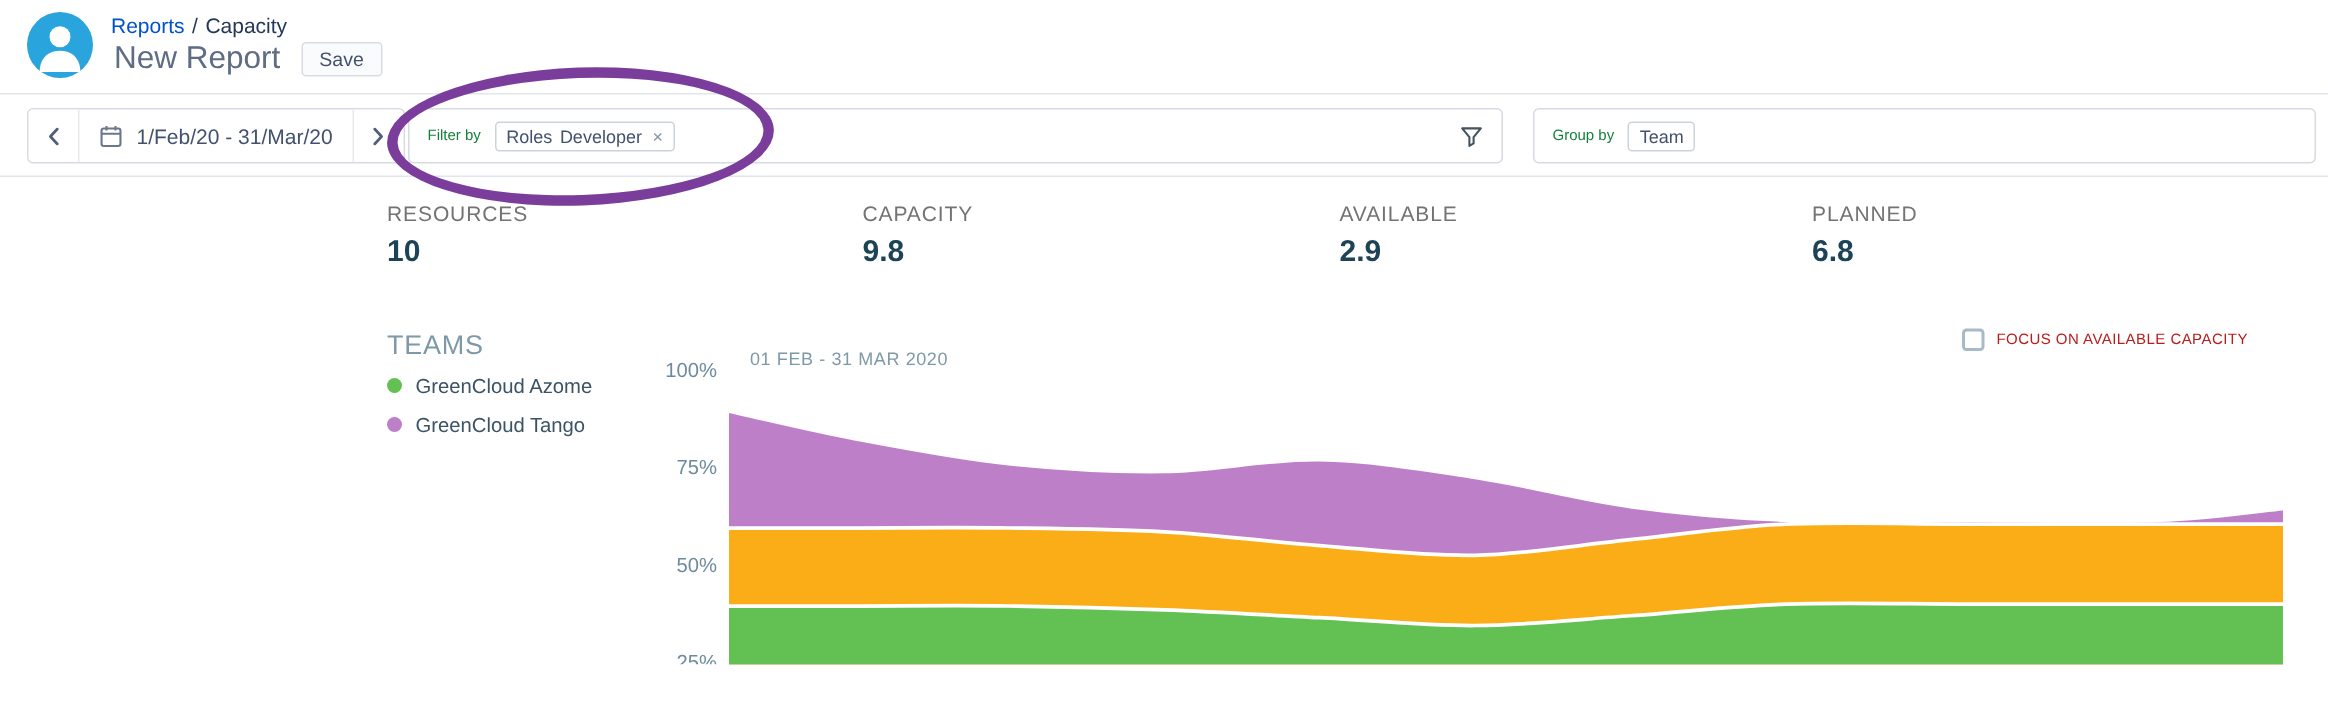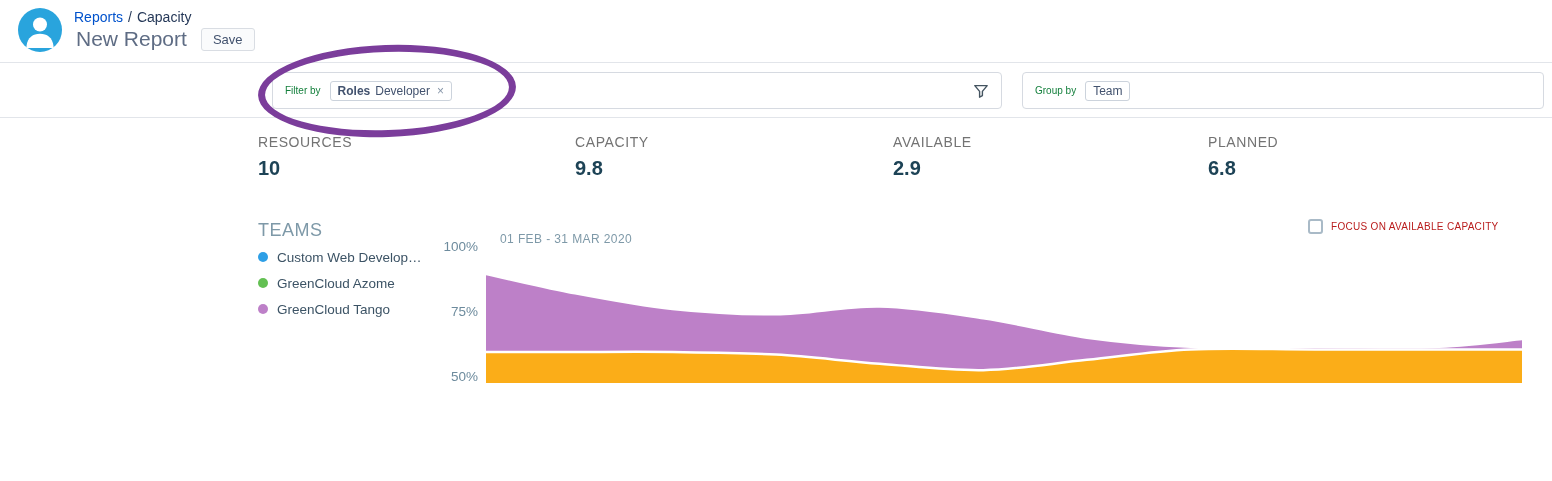--- a/index.html
+++ b/index.html
@@ -1,20 +1,20 @@
 <!DOCTYPE html>
 <html><head>
 <meta charset="utf-8">
 <style>
   * { box-sizing: border-box; }
   html, body { margin: 0; padding: 0; background: #ffffff; }
   .screen {
     position: relative;
     width: 1552px;
-    height: 383px;
+    height: 443px;
     background: #ffffff;
     overflow: hidden;
     font-family: "Liberation Sans", sans-serif;
     color: #172b4d;
   }
 
   
   .avatar {
     position: absolute; left: 18px; top: 8px;
     width: 44px; height: 44px; border-radius: 50%;
@@ -58,21 +58,21 @@
     display: flex; align-items: center; padding: 0 12px; gap: 9px; cursor: text;
   }
   .filter-box { left: 272px; width: 730px; }
   .group-box  { left: 1022px; width: 522px; }
   .box-label { font-size: 10px; color: #15803d; white-space: nowrap; text-align: center; }
   .chip {
     display: inline-flex; align-items: center; gap: 5px;
     border: 1px solid #ccd3dc; border-radius: 3px; background: #fff;
     padding: 2px 7px; font-size: 12px; color: #42526e; cursor: default; white-space: nowrap;
   }
-  .chip b { font-weight: 700; }
+  .chip b { font-weight: 400; }
   .chip-x { color: #8796a9; cursor: pointer; margin-left: 2px; font-size: 12px; }
   .spacer { flex: 1; }
   .funnel-wrap { display: flex; align-items: center; cursor: pointer; }
 
   
   .annotation-ellipse {
     position: absolute; left: 258px; top: 45px; width: 258px; height: 92px;
     border: 7px solid #7b3d9b; border-radius: 50%;
     transform: rotate(-2deg); z-index: 40; pointer-events: none;
   }
@@ -117,20 +117,41 @@
     <a class="crumb-link" href="#">Reports</a><span class="crumb-sep">/</span><span class="crumb-current">Capacity</span>
   </nav>
 
   <div class="title-row">
     <h1 class="page-title">New Report</h1>
     <button class="save-btn">Save</button>
   </div>
 
   <div class="toolbar">
 
+    <div class="nav-group">
+      <button class="nav-btn">
+        <svg width="8" height="12" viewBox="0 0 8 12">
+          <polyline points="6.2,1 1.6,6 6.2,11" fill="none" stroke="#505f79" stroke-width="1.8" stroke-linecap="round" stroke-linejoin="round"></polyline>
+        </svg>
+      </button>
+      <div class="date-field">
+        <svg width="16" height="16" viewBox="0 0 16 16">
+          <rect x="1.7" y="2.7" width="12.6" height="11.6" rx="1.5" fill="none" stroke="#6b778c" stroke-width="1.4"></rect>
+          <line x1="1.7" y1="6.2" x2="14.3" y2="6.2" stroke="#6b778c" stroke-width="1.4"></line>
+          <line x1="5" y1="1" x2="5" y2="4" stroke="#6b778c" stroke-width="1.4"></line>
+          <line x1="11" y1="1" x2="11" y2="4" stroke="#6b778c" stroke-width="1.4"></line>
+        </svg>
+        <span>1/Feb/20 - 31/Mar/20</span>
+      </div>
+      <button class="nav-btn last">
+        <svg width="8" height="12" viewBox="0 0 8 12">
+          <polyline points="1.8,1 6.4,6 1.8,11" fill="none" stroke="#505f79" stroke-width="1.8" stroke-linecap="round" stroke-linejoin="round"></polyline>
+        </svg>
+      </button>
+    </div>
 
     <div class="input-box filter-box">
       <span class="box-label">Filter by</span>
       <span class="chip">
         <b>Roles</b>
         <span>Developer</span>
         <span class="chip-x">×</span>
       </span>
       <span class="spacer"></span>
       <span class="funnel-wrap">
@@ -163,24 +184,20 @@
     <div class="stat-value">2.9</div>
   </div>
   <div class="stat stat-4">
     <div class="stat-label">PLANNED</div>
     <div class="stat-value">6.8</div>
   </div>
 
   <div class="teams-title">TEAMS</div>
   <div class="legend">
     <div class="legend-item">
-      <span class="legend-dot" style="background-color: rgb(46, 159, 230);"></span>
-      <span class="legend-label">Custom Web Develop…</span>
-    </div>
-    <div class="legend-item">
       <span class="legend-dot" style="background-color: rgb(99, 192, 83);"></span>
       <span class="legend-label">GreenCloud Azome</span>
     </div>
     <div class="legend-item">
       <span class="legend-dot" style="background-color: rgb(189, 128, 200);"></span>
       <span class="legend-label">GreenCloud Tango</span>
     </div>
   </div>
 
   <div class="period-label">01 FEB - 31 MAR 2020</div>

